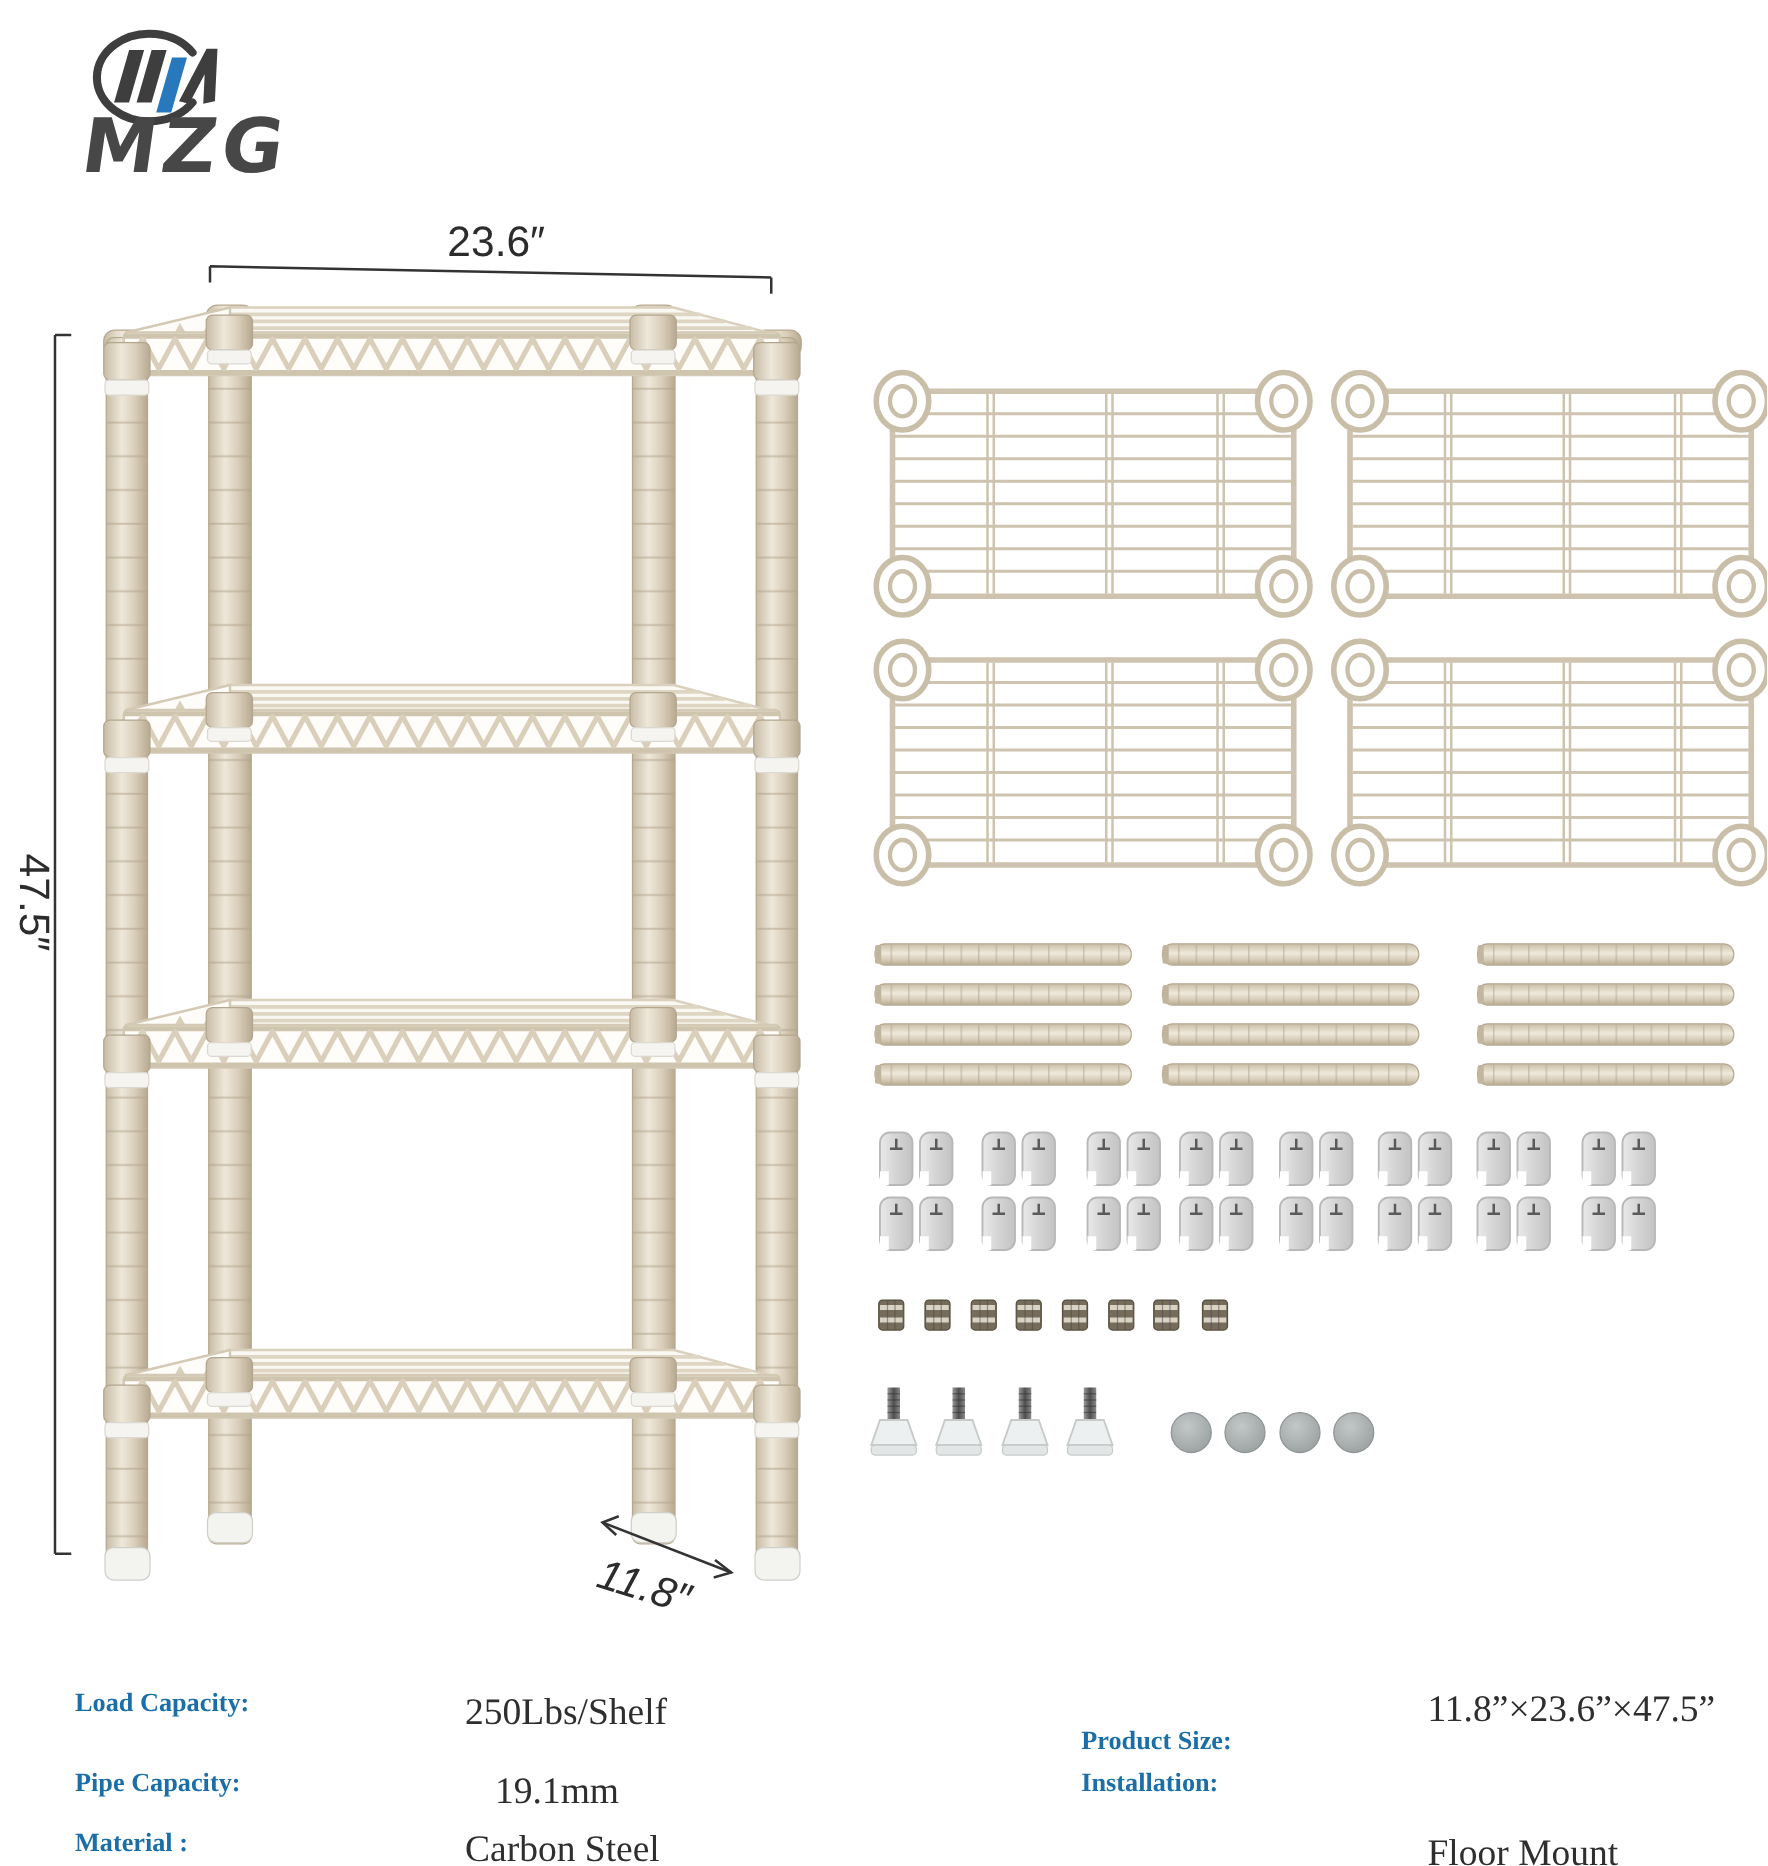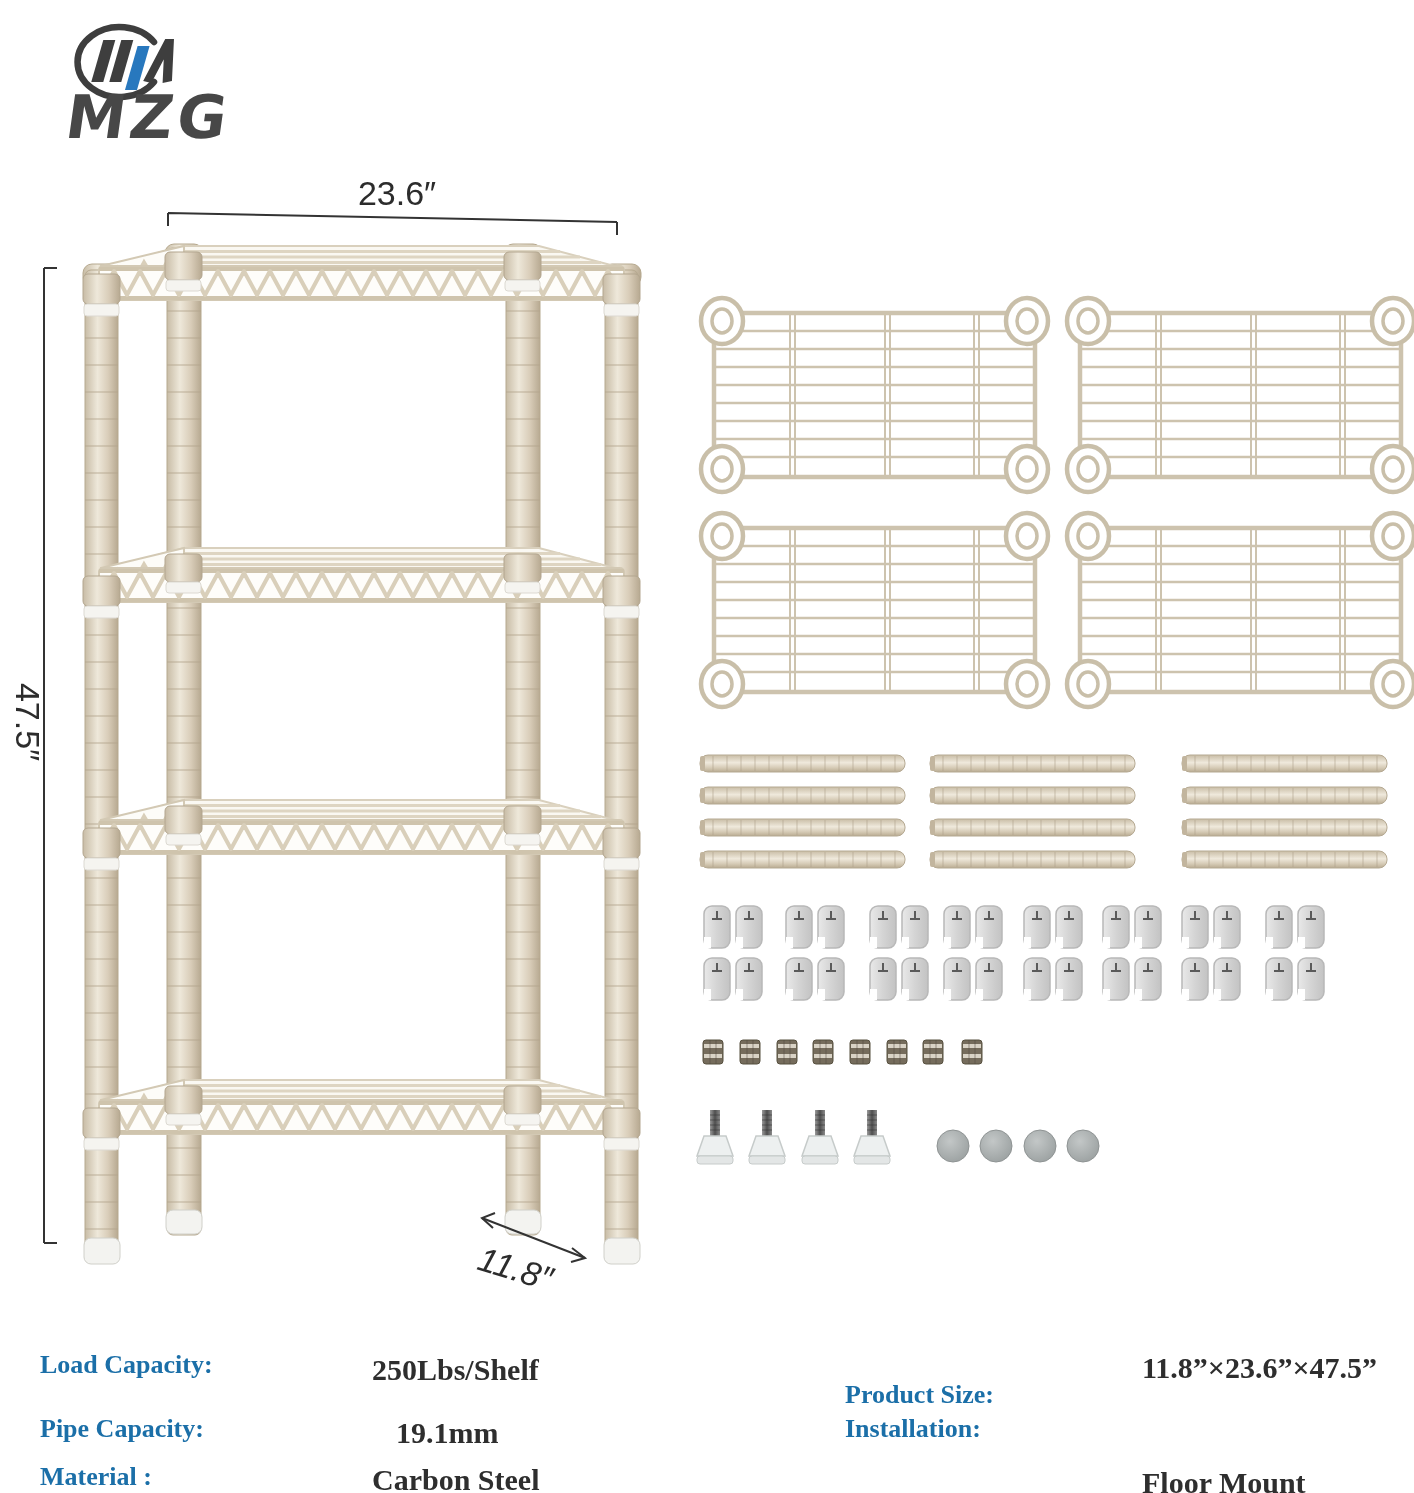--- a/index.html
+++ b/index.html
@@ -1,21 +1,21 @@
 <!DOCTYPE html>
 <html><head>
 <meta charset="utf-8">
 <style>
   html,body{margin:0;padding:0;background:#ffffff;}
   .canvas{position:relative;width:1414px;height:1493px;background:#ffffff;overflow:hidden;
           font-family:"Liberation Sans",sans-serif;}
   .abs{position:absolute;}
   .spec-label{position:absolute;font-family:"Liberation Serif",serif;font-weight:bold;
-              font-size:26px;color:#1b6fa8;white-space:nowrap;}
-  .spec-value{position:absolute;font-family:"Liberation Serif",serif;font-weight:bold;
+              font-size:21px;color:#1b6fa8;white-space:nowrap;margin-left:20px;}
+  .spec-value{position:absolute;font-family:"Liberation Serif",serif;font-weight:normal;
               font-size:30px;color:#2e2e2e;white-space:nowrap;}
   svg text.dim{font-family:"Liberation Sans",sans-serif;font-size:34px;fill:#2c2c2c;}
   svg text.brand{font-family:"DejaVu Sans",sans-serif;font-weight:bold;font-size:60px;
                  letter-spacing:4px;fill:#474747;}
 </style>
 </head>
 <body>
 
 <div class="canvas">
 

